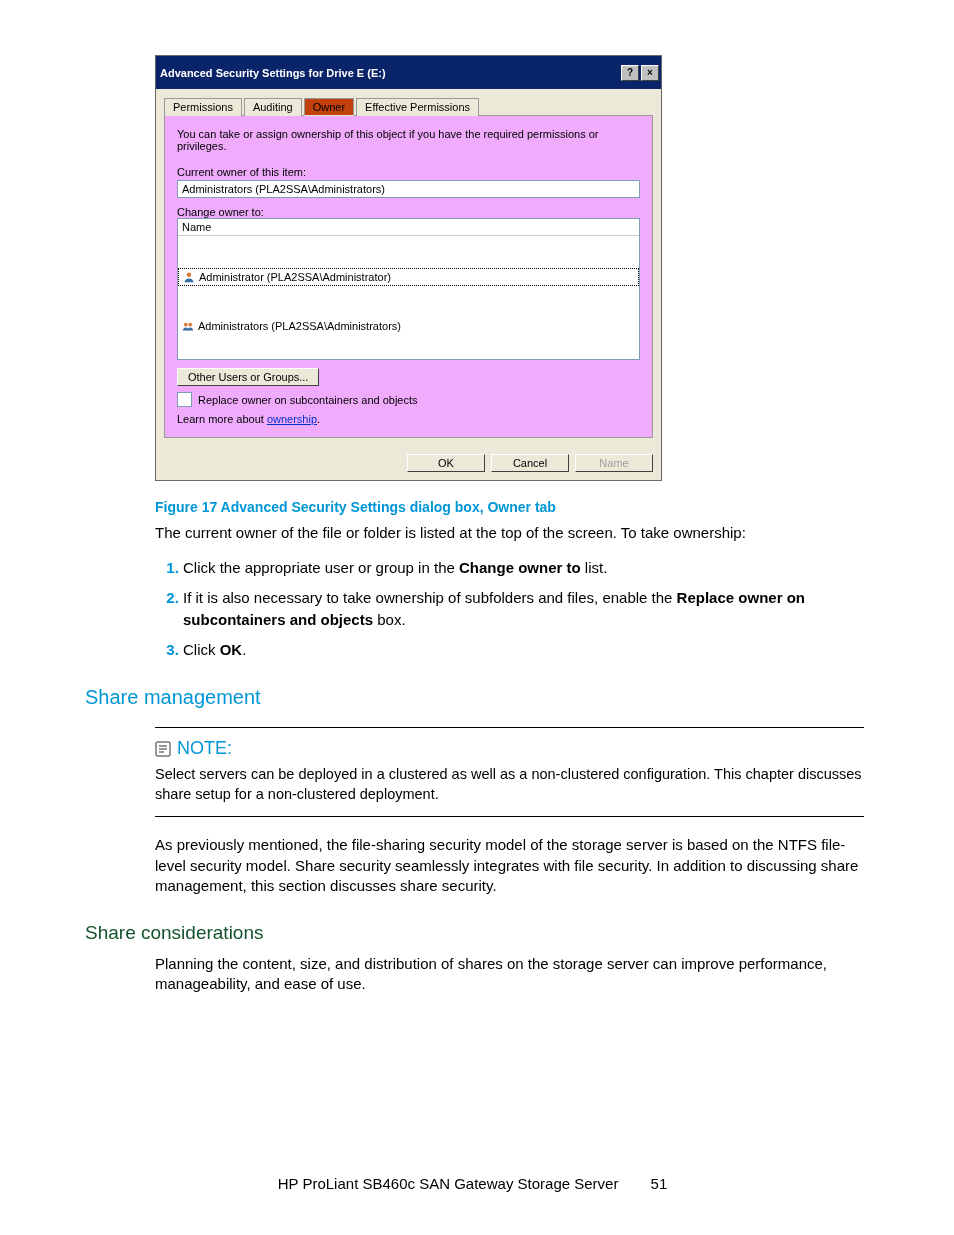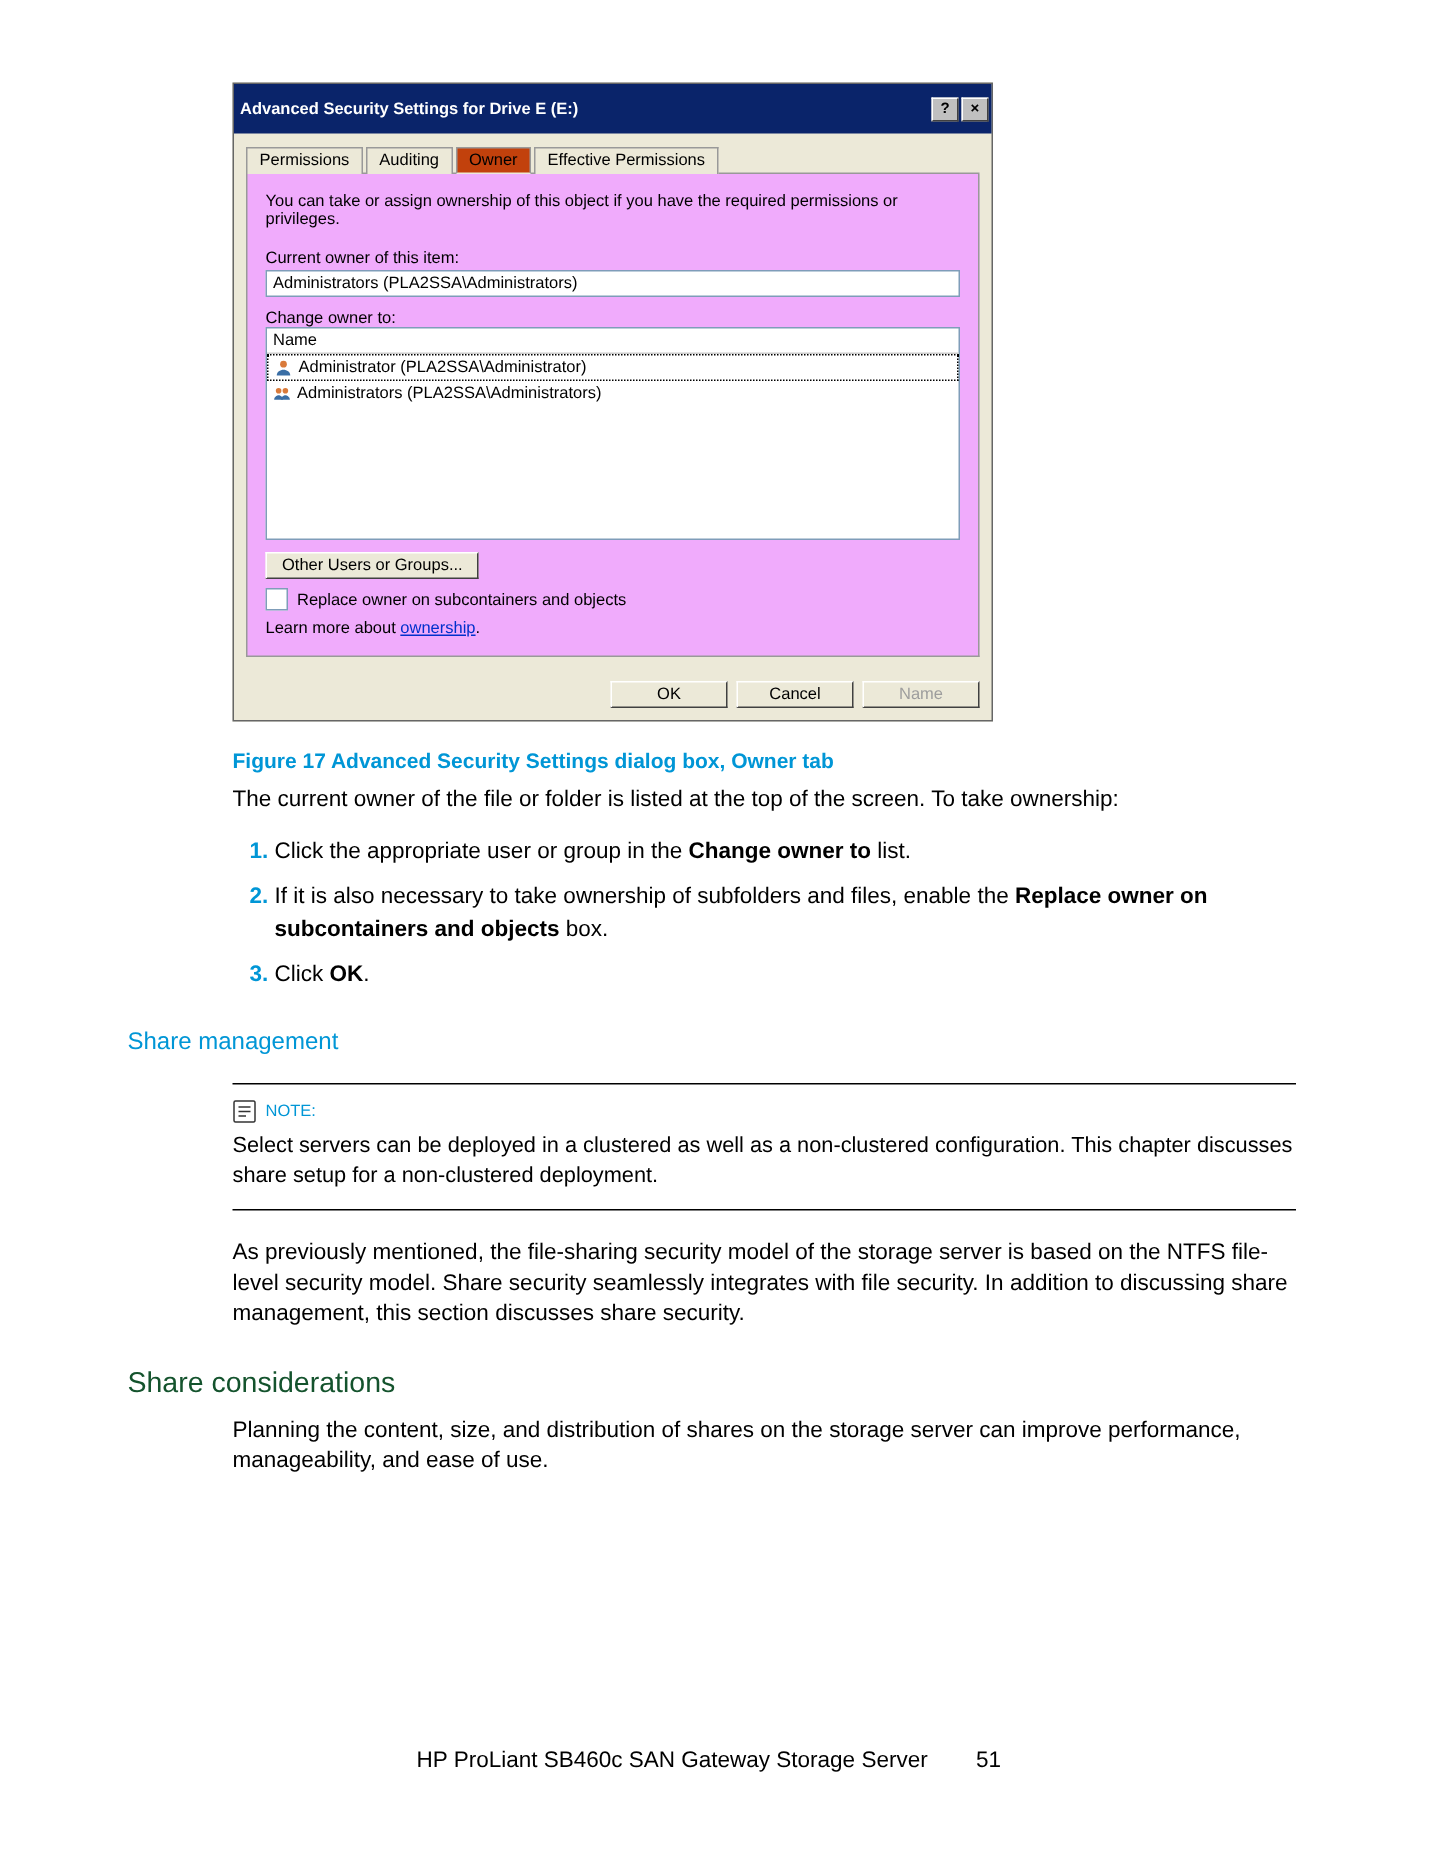--- a/index.html
+++ b/index.html
@@ -75,20 +75,21 @@
   }
   .listbox .hdr {
     border-bottom:1px solid #ccc;
     padding:2px 4px;
   }
   .listbox .row {
     padding:2px 4px;
     display:flex;
     align-items:flex-end;
     gap:4px;
+    margin-top:32px;
   }
   .listbox .row.sel { border:1px dotted #000; }
   .ico { width:12px; height:12px; display:inline-block; }
   .btn-classic {
     border:1px solid #404040;
     border-top-color:#fff; border-left-color:#fff;
     background:#ece9d8;
     padding:2px 10px;
     font-family:inherit;
     font-size:11px;
@@ -97,24 +98,24 @@
   .btn-row .btn-classic { width:78px; text-align:center; }
   .checkbox-row { display:flex; align-items:center; gap:6px; margin:6px 0; }
   .ckbx { width:13px; height:13px; border:1px solid #7f9db9; background:#fff; }
   .link { color:#0030cc; text-decoration:underline; }
   
   .caption { color:#0096d6; font-weight:bold; font-size:14px; margin:18px 0 8px 70px; }
   .para { font-size:15px; line-height:1.35; margin:0 0 14px 70px; }
   ol.steps { margin:0 0 20px 70px; padding-left:28px; font-size:15px; line-height:1.45; }
   ol.steps li { margin-bottom:8px; }
   ol.steps li::marker { color:#0096d6; font-weight:bold; }
-  h2.sect { color:#0096d6; font-weight:normal; font-size:16px; margin:26px 0 10px 0; }
+  h2.sect { color:#0096d6; font-weight:normal; font-size:20px; margin:26px 0 10px 0; }
   h3.subsect { color:#14532d; font-weight:normal; font-size:19px; margin:26px 0 10px 0; }
   .note-block { margin:18px 0 18px 70px; border-top:1px solid #000; border-bottom:1px solid #000; padding:10px 0 12px 0; }
-  .note-head { color:#0096d6; font-size:11px; display:flex; align-items:center; gap:6px; margin-bottom:6px; }
+  .note-head { color:#0096d6; font-size:18px; display:flex; align-items:center; gap:6px; margin-bottom:6px; }
   .note-body { font-size:14.5px; line-height:1.35; }
   .note-icon { width:16px; height:16px; }
   .footer { margin-top:180px; text-align:center; font-size:15px; padding-right:4px; }
   .footer .pg { margin-left:28px; }
   .disabled { color:#9d9d9d; }
 </style>
 </head>
 <body>
 
 <div class="page">

